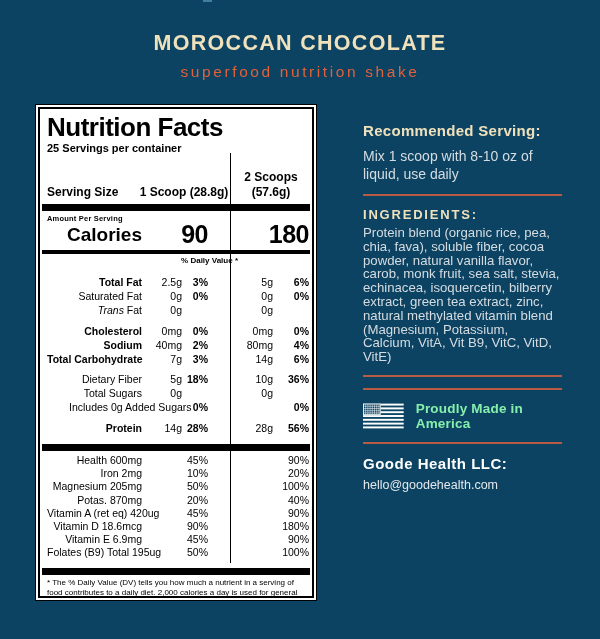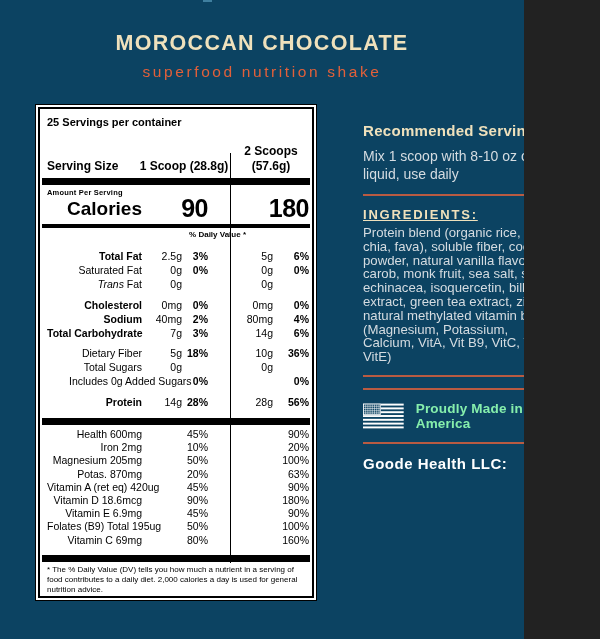--- a/index.html
+++ b/index.html
@@ -1,21 +1,21 @@
 <!DOCTYPE html>
 <html style="--background: #0c4362; --cream: #efe1bc; --orange: #e2603a; --divider: #b95b42; --body_text: #d5dce1; --label_ink: #000000; --panel: #ffffff;"><head>
 <meta charset="utf-8">
 <style>
   :root{
     --background:#0c4362; --cream:#efe1bc; --orange:#e2603a; --divider:#b95b42;
     --body_text:#d5dce1; --ink:#000; --panel:#fff;
   }
   *{box-sizing:border-box;margin:0;padding:0;}
   html,body{background:#222;}
-  .canvas{position:relative;width:524px;height:639px;background:var(--background);
+  .canvas{position:relative;width:600px;height:639px;background:var(--background);
     font-family:"Liberation Sans","DejaVu Sans",sans-serif;overflow:hidden;}
   .b{font-weight:700;}
   .right{text-align:right;} .center{text-align:center;}
 
   .top-artifact{position:absolute;left:203px;top:0;width:9px;height:2px;background:#3f7f9f;}
 
   
   .hdr{position:absolute;top:31px;left:0;right:0;text-align:center;}
   .hdr h1{color:var(--cream);font-size:21.5px;letter-spacing:1.3px;font-weight:700;}
   .hdr .sub{color:var(--orange);font-size:15.5px;letter-spacing:2.6px;margin-top:7px;}
@@ -32,36 +32,36 @@
   .ssl{font-size:12.5px;}
   .bar{background:#000;height:7px;margin:4px -1px 3px -5px;}
   .bar.med{height:4px;margin:4px -1px 2px -5px;}
   .aps{font-size:7.5px;letter-spacing:.2px;margin-top:1px;}
   .ngrid{display:grid;grid-template-columns:95px 40px 26px 65px 36px;align-items:baseline;position:relative;}
   .c1{grid-column:1;text-align:right;} .c2{grid-column:2;} .c3{grid-column:3;} .c4{grid-column:4;} .c5{grid-column:5;}
   .c23{grid-column:2/4;} .c45{grid-column:4/6;}
   .calrow{align-items:end;}
   .call{font-size:19px;line-height:22px;}
   .caln{font-size:25px;line-height:23px;letter-spacing:-0.5px;}
-  .dvrow{margin:2px 8px 11px;gap:15px;}
+  .dvrow{margin:2px 0 11px;gap:15px;}
   .dvh{font-size:8px;}
   .nrow{font-size:10.5px;line-height:13.9px;white-space:nowrap;}
   .nrow.gs{margin-top:7px;}
   .ind1{padding-left:10px;} .ind2{padding-left:22px;}
   .mt6{margin-top:8px;}
   #micro-rows{margin-top:3px;}
   .mrow{font-size:10.5px;line-height:13.2px;white-space:nowrap;}
   .fn{font-size:8px;line-height:10px;margin-top:3px;padding-right:4px;white-space:normal;}
 
   
   .side{position:absolute;left:363px;top:122px;width:199px;color:var(--body_text);}
   .side h3{color:var(--cream);font-size:15px;letter-spacing:.3px;margin:0 0 8px;}
   .side .body{font-size:14px;line-height:18px;}
   .sdiv{border:none;border-top:2px solid var(--divider);margin:11px 0;}
-  .ing{color:var(--cream);font-size:13px;font-weight:700;letter-spacing:1.8px;margin:2px 0 4px;text-decoration:underline;}
+  .ing{color:var(--cream);font-size:13px;font-weight:700;letter-spacing:1.8px;margin:2px 0 4px;}
   .ingb{font-size:13.2px;line-height:13.8px;}
   .flagrow{display:flex;align-items:center;gap:12px;margin:4px 0;}
   .flagtxt{color:#86efac;font-size:13.5px;letter-spacing:.2px;}
   .company{color:#fff;font-size:15px;letter-spacing:.5px;margin:4px 0 6px;font-weight:700;}
   .addr{font-size:12.5px;color:#e3e8ec;margin-bottom:14px;}
   .addr.email{margin-bottom:0;}
 </style>
 </head>
 <body>
 
@@ -69,20 +69,21 @@
   <div class="top-artifact"></div>
 
   <header class="hdr">
     <h1>MOROCCAN CHOCOLATE</h1>
     <div class="sub">superfood nutrition shake</div>
   </header>
 
   <section class="nf">
     <div class="vline"></div>
 
+    <h2 class="nft">Nutrition Facts</h2>
     <div class="srv b">25 Servings per container</div>
 
     <div class="sgrid">
       <span class="b ssl">Serving Size</span>
       <span class="center b">1 Scoop (28.8g)</span>
       <span class="center b">2 Scoops (57.6g)</span>
     </div>
 
     <div class="bar"></div>
     <div class="aps b">Amount Per Serving</div>
@@ -187,46 +188,41 @@
           <span class="right c45">20%</span>
         </div>
         <div class="ngrid mrow">
           <span class="c1">Magnesium 205mg</span>
           <span class="right c23">50%</span>
           <span class="right c45">100%</span>
         </div>
         <div class="ngrid mrow">
           <span class="c1">Potas. 870mg</span>
           <span class="right c23">20%</span>
-          <span class="right c45">63%</span>
+          <span class="right c45">40%</span>
         </div>
         <div class="ngrid mrow">
           <span class="c1">Vitamin A (ret eq) 420ug</span>
           <span class="right c23">45%</span>
           <span class="right c45">90%</span>
         </div>
         <div class="ngrid mrow">
           <span class="c1">Vitamin D 18.6mcg</span>
           <span class="right c23">90%</span>
           <span class="right c45">180%</span>
         </div>
         <div class="ngrid mrow">
           <span class="c1">Vitamin E 6.9mg</span>
           <span class="right c23">45%</span>
           <span class="right c45">90%</span>
         </div>
         <div class="ngrid mrow">
           <span class="c1">Folates (B9) Total 195ug</span>
           <span class="right c23">50%</span>
           <span class="right c45">100%</span>
-        </div>
-        <div class="ngrid mrow">
-          <span class="c1">Vitamin C 69mg</span>
-          <span class="right c23">80%</span>
-          <span class="right c45">160%</span>
         </div>
       </div>
 
     <div class="bar mt6"></div>
 
     <p class="fn">* The % Daily Value (DV) tells you how much a nutrient in a serving of food contributes to a daily diet. 2,000 calories a day is used for general nutrition advice.</p>
   </section>
 
   <aside class="side">
     <h3>Recommended Serving:</h3>
@@ -256,14 +252,15 @@
         <rect x="0" y="0" width="20" height="13" fill="#0c4362"></rect>
         <rect x="0.5" y="0.5" width="19" height="12" fill="none" stroke="#ffffff" stroke-width="1"></rect>
         <path fill="none" stroke="#ffffff" stroke-width="0.6" d="M1 3h18M1 5.5h18M1 8h18M1 10.5h18M3 1v11M5.5 1v11M8 1v11M10.5 1v11M13 1v11M15.5 1v11M18 1v11"></path>
       </svg>
       <span class="b flagtxt">Proudly Made in America</span>
     </div>
 
     <hr class="sdiv">
 
     <h4 class="company">Goode Health LLC:</h4>
+    <div class="addr email">hello@goodehealth.com</div>
   </aside>
 </div>
 
 </body></html>

